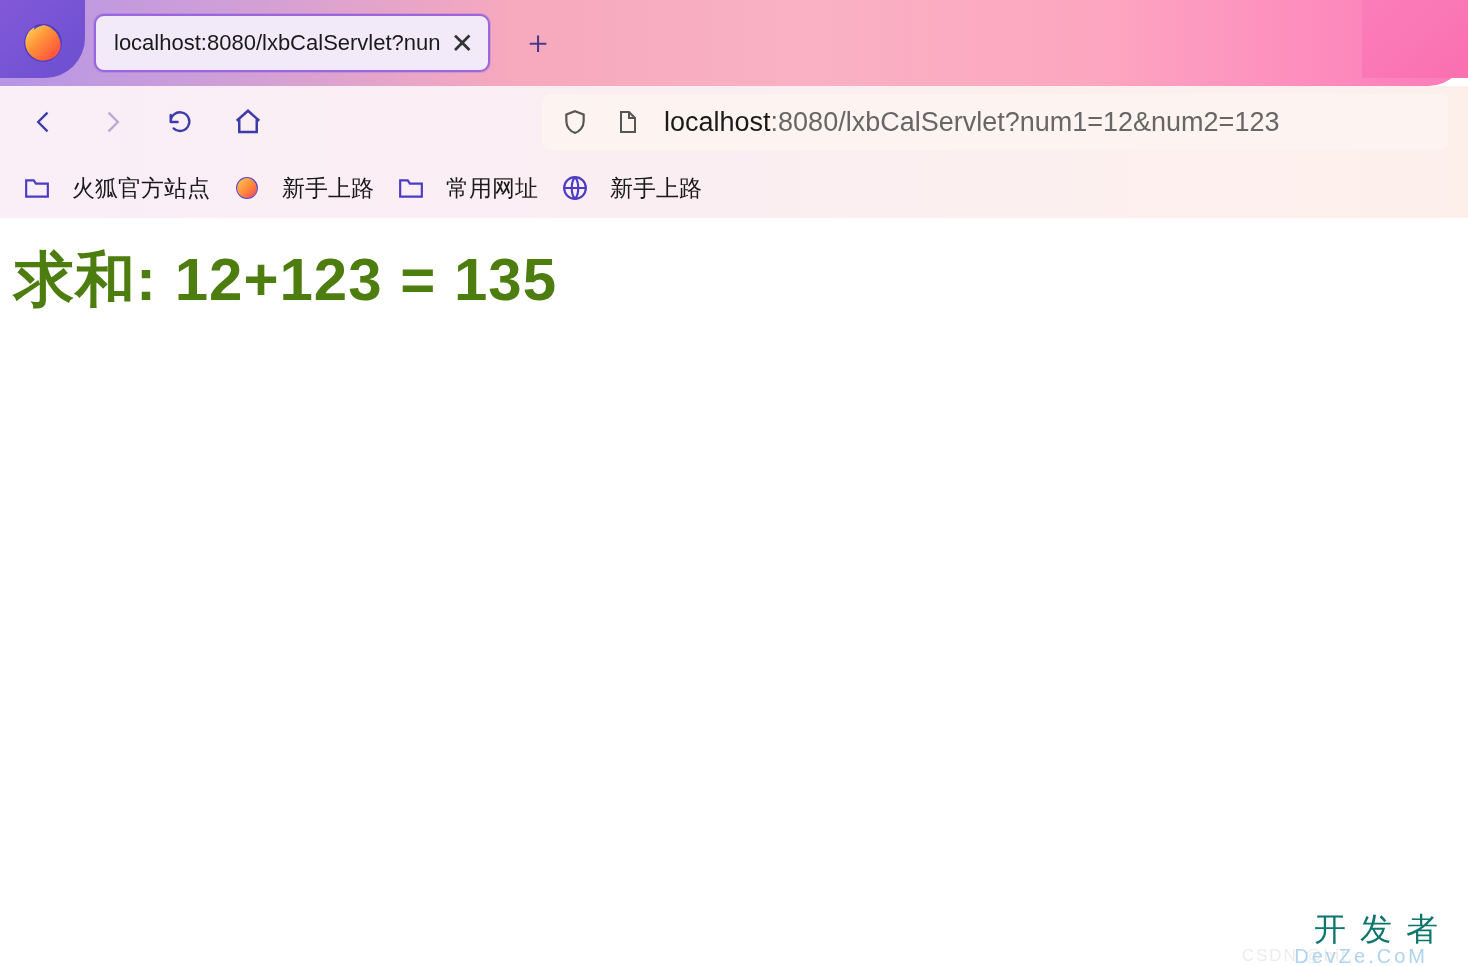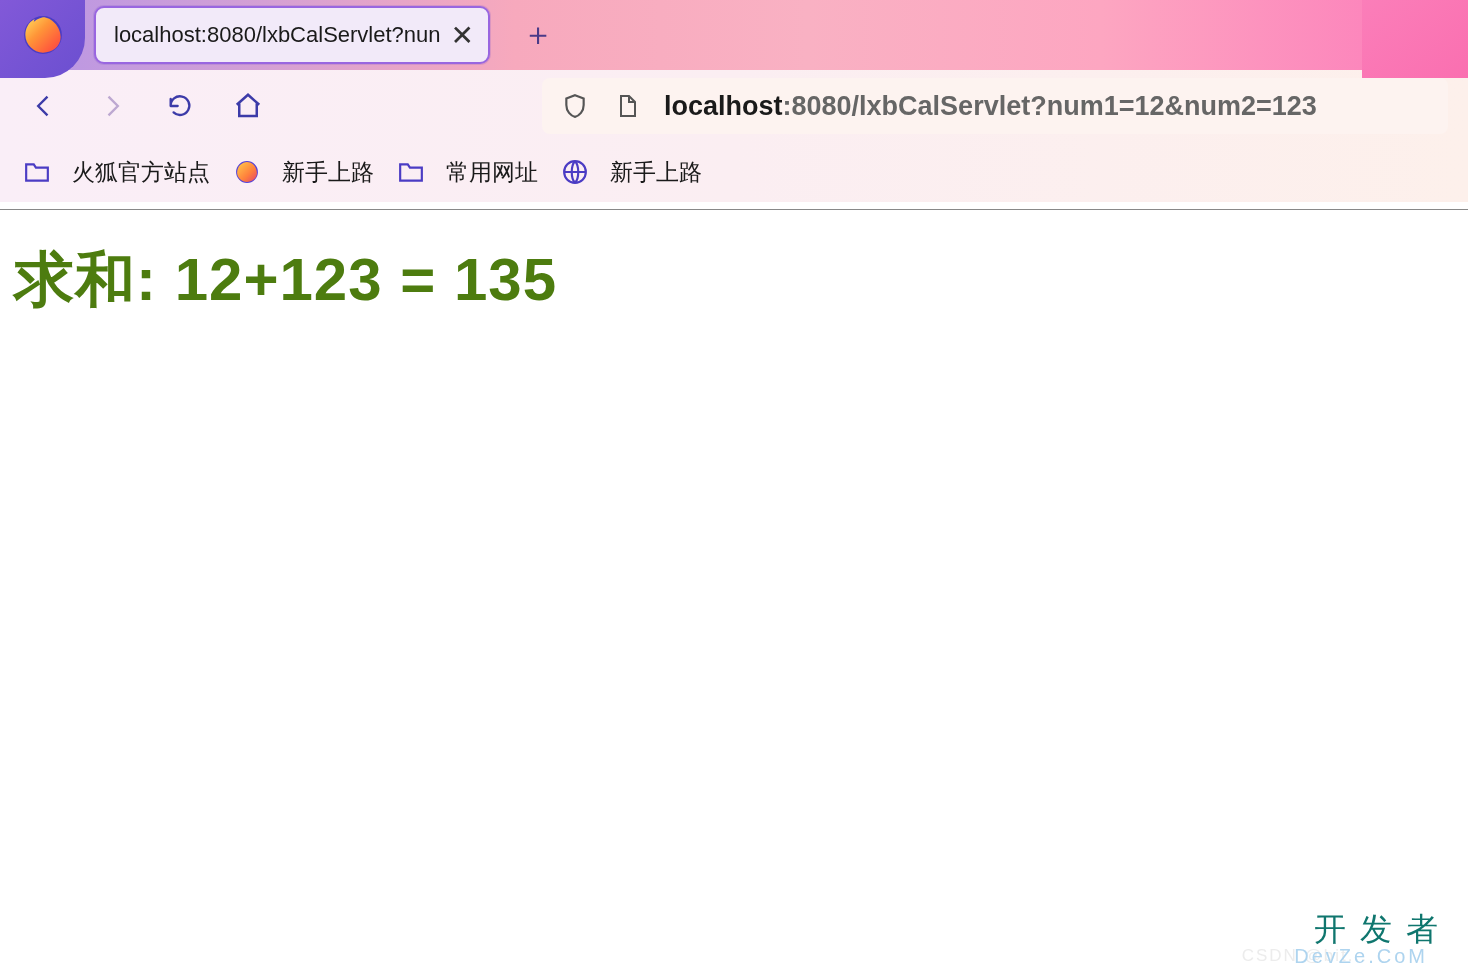--- a/index.html
+++ b/index.html
@@ -14,21 +14,21 @@
       overflow: hidden;
       background: #fff;
       position: relative;
     }
     .browser-chrome {
       height: 210px;
       border-bottom: 1px solid #888;
       position: relative;
     }
     .tab-bar {
-      height: 70px;
+      height: 86px;
       background: linear-gradient(90deg, #b696e6 0%, #d4a0d4 18%, #f7a9bd 35%, #f9b1c3 55%, #fda6c1 75%, #fc7aba 100%);
       display: flex;
       align-items: center;
       padding-left: 14px;
       position: relative;
       border-bottom-right-radius: 40px;
     }
     .tab-bar::before {
       content: "";
       position: absolute;
@@ -122,21 +122,20 @@
       width: 30px;
       height: 30px;
       display: flex;
       align-items: center;
       justify-content: center;
       margin-right: 22px;
     }
     .url-text {
       font-size: 27px;
       color: #666;
-      font-weight: bold;
     }
     .url-text .host {
       color: #1a1a1a;
     }
     .bookmark-bar {
       height: 60px;
       background: linear-gradient(90deg, #faeef7 0%, #fbeef2 50%, #fdf0eb 100%);
       display: flex;
       align-items: center;
       padding: 0 24px;

